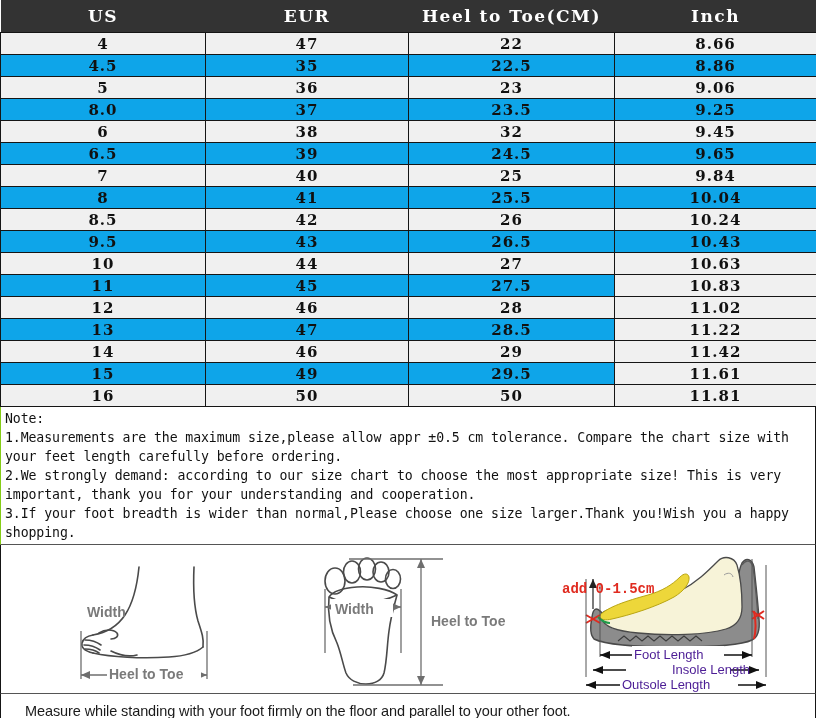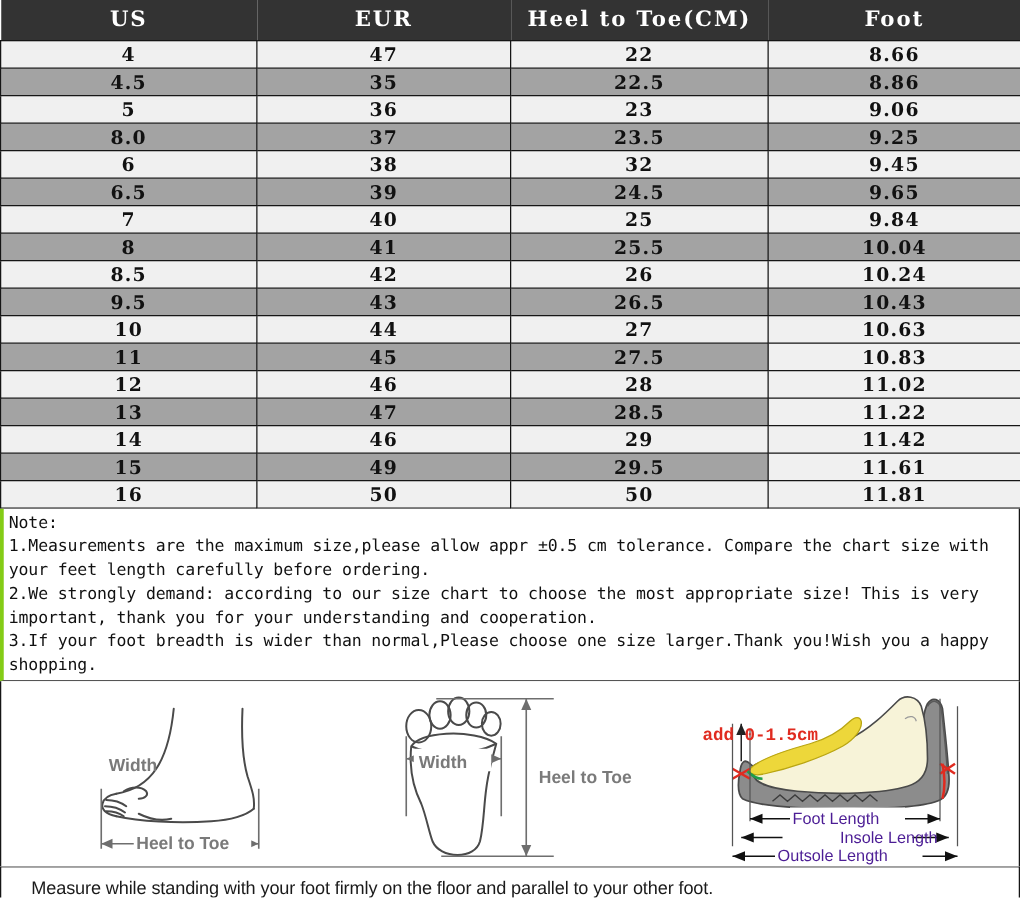--- a/index.html
+++ b/index.html
@@ -56,29 +56,29 @@
     color: #111111;
     letter-spacing: 1px;
     border-top: 1px solid #151515;
     border-bottom: 1px solid #151515;
     border-left: 1px solid #151515;
     border-right: 1px solid #151515;
     background: #f0f0f0;
   }
   .size-table tbody tr td:first-child { border-left: 1px solid #151515; }
   .size-table tbody tr td:last-child  { border-right: 1px solid #151515; }
-  .size-table tbody td.shade { background: #a3a3a3; }
+  .size-table tbody td.shade { background: #0ea5e9; }
   .size-table tbody td.plain { background: #f0f0f0; }
 
   
   .notes {
     box-sizing: border-box;
     width: 816px;
     padding: 2px 4px 2px 4px;
-    border-left: 3px solid #84cc16;
+    border-left: 1px solid #84cc16;
     border-right: 1px solid #151515;
     border-bottom: 1px solid #555555;
     background: #ffffff;
     font-family: "DejaVu Sans Mono", "Liberation Mono", monospace;
     font-size: 13.2px;
     line-height: 19px;
     color: #111111;
     letter-spacing: -0.1px;
   }
   .notes .note-line { white-space: normal; }
@@ -157,21 +157,21 @@
       <col class="c1">
         <col class="c2">
         <col class="c3">
         <col class="c4">
     </colgroup>
     <thead>
       <tr>
         <th>US</th>
         <th>EUR</th>
         <th>Heel to Toe(CM)</th>
-        <th>Foot</th>
+        <th>Inch</th>
       </tr>
     </thead>
     <tbody id="table-body">
         <tr>
           <td class="plain">4</td>
           <td class="plain">47</td>
           <td class="plain">22</td>
           <td class="plain">8.66</td>
         </tr>
         <tr>

